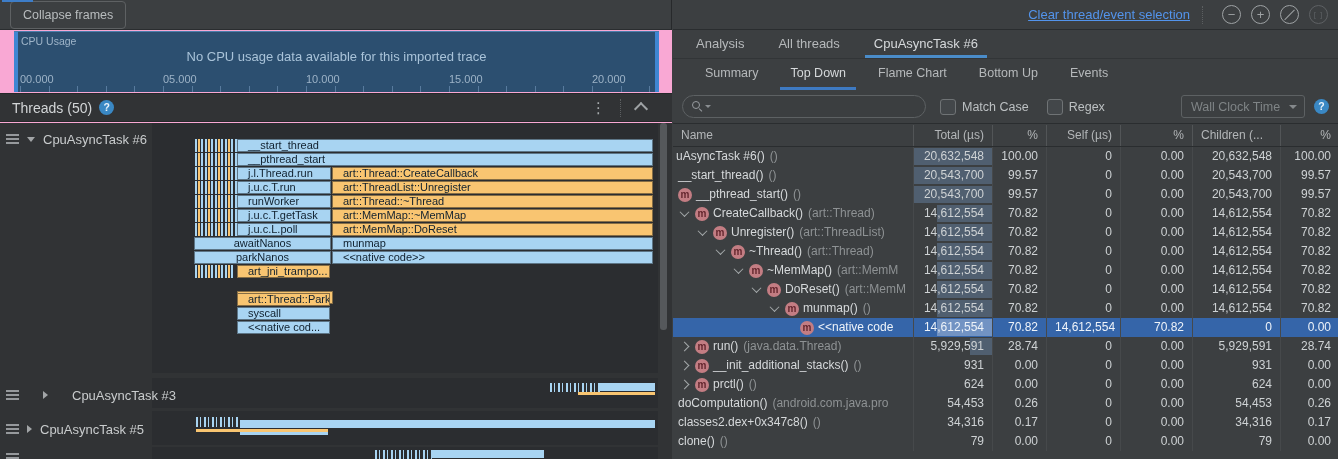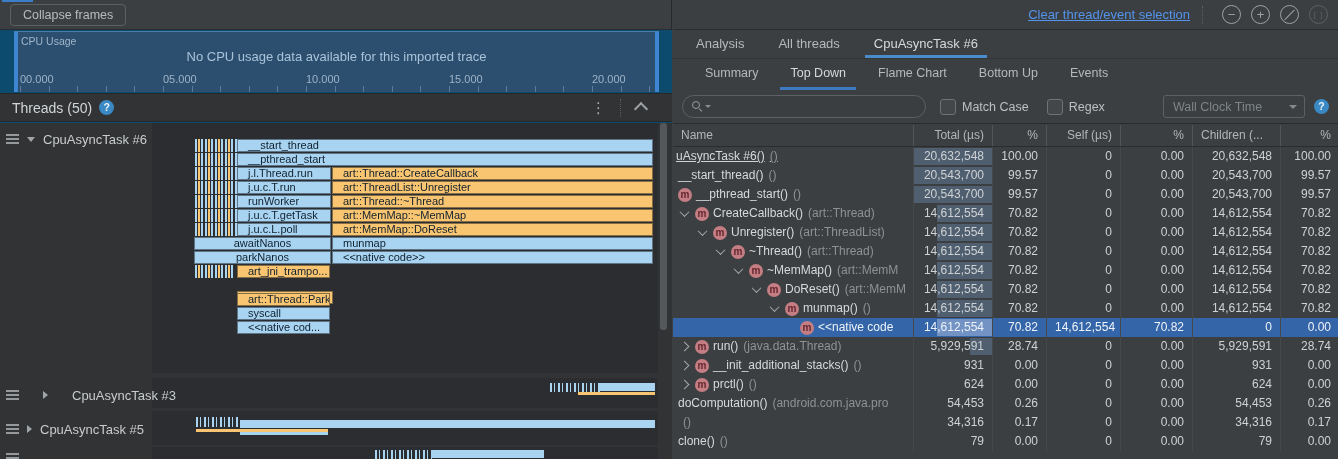--- a/index.html
+++ b/index.html
@@ -3,22 +3,22 @@
 <meta charset="utf-8">
 <style>
   html,body{margin:0;padding:0;background:#2b2b2b;}
   #root{position:relative;width:1338px;height:459px;background:#3c3f41;overflow:hidden;
         font-family:"Liberation Sans","DejaVu Sans",sans-serif;color:#bdc0c2;font-size:12px;
         -webkit-font-smoothing:antialiased;}
   
   #left{position:absolute;left:0;top:0;width:672px;height:459px;border-right:1px solid #27292b;box-sizing:border-box;}
   .toolbar{position:absolute;left:0;top:0;width:100%;height:30px;background:#3c3f41;border-bottom:1px solid #2a2d2f;box-sizing:border-box;display:flex;align-items:center;}
   #tab-remnant{position:absolute;left:2px;top:0;width:31px;height:2px;background:#3d7dc8;}
-  #collapse-btn{margin-left:10px;height:22px;padding:0 12px;background:transparent;border:1px solid #5e6163;border-radius:4px;color:#b8bcbe;font-size:12.5px;font-family:inherit;}
-  #left-body{position:absolute;left:0;top:30px;width:672px;height:429px;background:#0c4a6e;}
+  #collapse-btn{margin-left:10px;height:28px;padding:0 12px;background:transparent;border:1px solid #5e6163;border-radius:4px;color:#b8bcbe;font-size:12.5px;font-family:inherit;}
+  #left-body{position:absolute;left:0;top:30px;width:672px;height:429px;background:#f9a8d4;}
   #cpu{position:absolute;left:14px;top:1px;width:645px;height:61px;background:#2c4f70;border-top:1px solid #4a7dab;box-sizing:border-box;}
   #cpu-label{position:absolute;left:7px;top:3px;font-size:10.5px;color:#9fb5c9;}
   #cpu-msg{position:absolute;left:0;right:0;top:17px;text-align:center;font-size:13px;color:#a9c3d9;}
   .axis-label{position:absolute;bottom:7px;font-size:11px;color:#9db3c7;white-space:nowrap;}
   #ticks{position:absolute;left:6px;right:4px;bottom:0;height:6px;background:repeating-linear-gradient(90deg,#587b9e 0 1px,transparent 1px 28.6px);}
   .handle{position:absolute;top:0;bottom:0;width:4px;background:#3f86d2;}
   .handle.l{left:0;} .handle.r{right:0;}
   #threads-header{position:absolute;left:0;top:63px;width:672px;height:29px;background:#313335;border-top:1px solid #26282a;border-bottom:1px solid #26282a;box-sizing:border-box;display:flex;align-items:center;padding:0 12px;}
   #threads-title{font-size:14px;color:#d2d5d7;margin-right:7px;}
   .help{width:15px;height:15px;border-radius:50%;background:#3a88c4;color:#eaf3fb;font-size:10.5px;font-weight:bold;text-align:center;line-height:15px;flex:none;}
@@ -56,21 +56,21 @@
   #filter{position:absolute;left:0;top:90px;width:100%;height:34px;display:flex;align-items:center;padding:0 9px;box-sizing:border-box;border-bottom:1px solid #2a2d2f;}
   #search-box{width:244px;height:23px;border:1px solid #5d6163;border-radius:12px;background:#3b3e40;display:flex;align-items:center;box-sizing:border-box;flex:none;}
   .mag{position:relative;width:11px;height:11px;margin:0 2px 0 9px;flex:none;}
   .mag::before{content:'';position:absolute;left:0;top:0;width:6px;height:6px;border:1.4px solid #989ca0;border-radius:50%;}
   .mag::after{content:'';position:absolute;left:7px;top:7px;width:4px;height:1.4px;background:#989ca0;transform:rotate(45deg);transform-origin:left center;}
   .mag-arrow{width:0;height:0;border-left:3px solid transparent;border-right:3px solid transparent;border-top:3px solid #8a8e91;margin-right:6px;flex:none;}
   #search-input{flex:1;background:transparent;border:none;outline:none;color:#d6d9db;font-family:inherit;font-size:12px;min-width:0;}
   .cb{width:14px;height:14px;border:1px solid #6f7375;border-radius:3px;background:#43474a;margin:0 6px 0 0;flex:none;}
   .cb-label{font-size:12.5px;color:#bcc0c2;margin-right:18px;white-space:nowrap;}
   #mc-box{margin-left:14px;}
-  .combo{margin-left:auto;width:142px;height:23px;border:1px solid #5d6163;border-radius:3px;background:#3c3f41;display:flex;align-items:center;padding:0 7px 0 9px;box-sizing:border-box;color:#7f8486;font-size:12.5px;flex:none;}
+  .combo{margin-left:auto;width:124px;height:23px;border:1px solid #5d6163;border-radius:3px;background:#3c3f41;display:flex;align-items:center;padding:0 7px 0 9px;box-sizing:border-box;color:#7f8486;font-size:12.5px;flex:none;}
   .combo .arr{margin-left:auto;width:0;height:0;border-left:4px solid transparent;border-right:4px solid transparent;border-top:4px solid #85898c;}
   #filter .help{margin-left:9px;}
   
   #table{position:absolute;left:0;top:125px;width:665px;height:334px;background:#3c3f41;overflow:hidden;}
   #thead{display:flex;height:21px;border-bottom:1px solid #2a2d2f;}
   .th{box-sizing:border-box;border-right:1px solid #525557;padding:0 8px;line-height:20px;color:#b3b6b8;overflow:hidden;white-space:nowrap;flex:none;}
   .th:last-child{border-right:none;}
   .trow{display:flex;height:19px;}
   .trow.sel{background:#3565a9;}
   .td{box-sizing:border-box;border-right:1px solid #46494b;padding:0 8px;line-height:19px;white-space:nowrap;overflow:hidden;position:relative;color:#ced2d4;flex:none;}
@@ -231,21 +231,21 @@
           <div class="th" style="width: 241px; text-align: left;">Name</div>
           <div class="th" style="width: 79px; text-align: right;">Total (µs)</div>
           <div class="th" style="width: 54px; text-align: right;">%</div>
           <div class="th" style="width: 74px; text-align: right;">Self (µs)</div>
           <div class="th" style="width: 72px; text-align: right;">%</div>
           <div class="th" style="width: 88px; text-align: left;">Children (...</div>
           <div class="th" style="width: 58px; text-align: right;">%</div>
         </div>
       <div id="tbody">
           <div class="trow">
-            <div class="td name" style="width: 241px; padding-left: 3px; text-decoration: underline;">
+            <div class="td name" style="width: 241px; padding-left: 3px;">
               <span class="nm">uAsyncTask #6()</span>
               <span class="sfx">()</span>
             </div>
             <div class="td num" style="width: 79px;"><div class="fill" style="width: 100%;"></div><span>20,632,548</span></div>
             <div class="td num" style="width: 54px;"><span>100.00</span></div>
             <div class="td num" style="width: 74px;"><span>0</span></div>
             <div class="td num" style="width: 72px;"><span>0.00</span></div>
             <div class="td num" style="width: 88px;"><span>20,632,548</span></div>
             <div class="td num" style="width: 58px;"><span>100.00</span></div>
           </div>
@@ -419,20 +419,21 @@
             </div>
             <div class="td num" style="width: 79px;"><span>54,453</span></div>
             <div class="td num" style="width: 54px;"><span>0.26</span></div>
             <div class="td num" style="width: 74px;"><span>0</span></div>
             <div class="td num" style="width: 72px;"><span>0.00</span></div>
             <div class="td num" style="width: 88px;"><span>54,453</span></div>
             <div class="td num" style="width: 58px;"><span>0.26</span></div>
           </div>
           <div class="trow">
             <div class="td name" style="width: 241px; padding-left: 5px;">
+              <span class="nm">classes2.dex+0x347c8()</span>
               <span class="sfx">()</span>
             </div>
             <div class="td num" style="width: 79px;"><span>34,316</span></div>
             <div class="td num" style="width: 54px;"><span>0.17</span></div>
             <div class="td num" style="width: 74px;"><span>0</span></div>
             <div class="td num" style="width: 72px;"><span>0.00</span></div>
             <div class="td num" style="width: 88px;"><span>34,316</span></div>
             <div class="td num" style="width: 58px;"><span>0.17</span></div>
           </div>
           <div class="trow">

